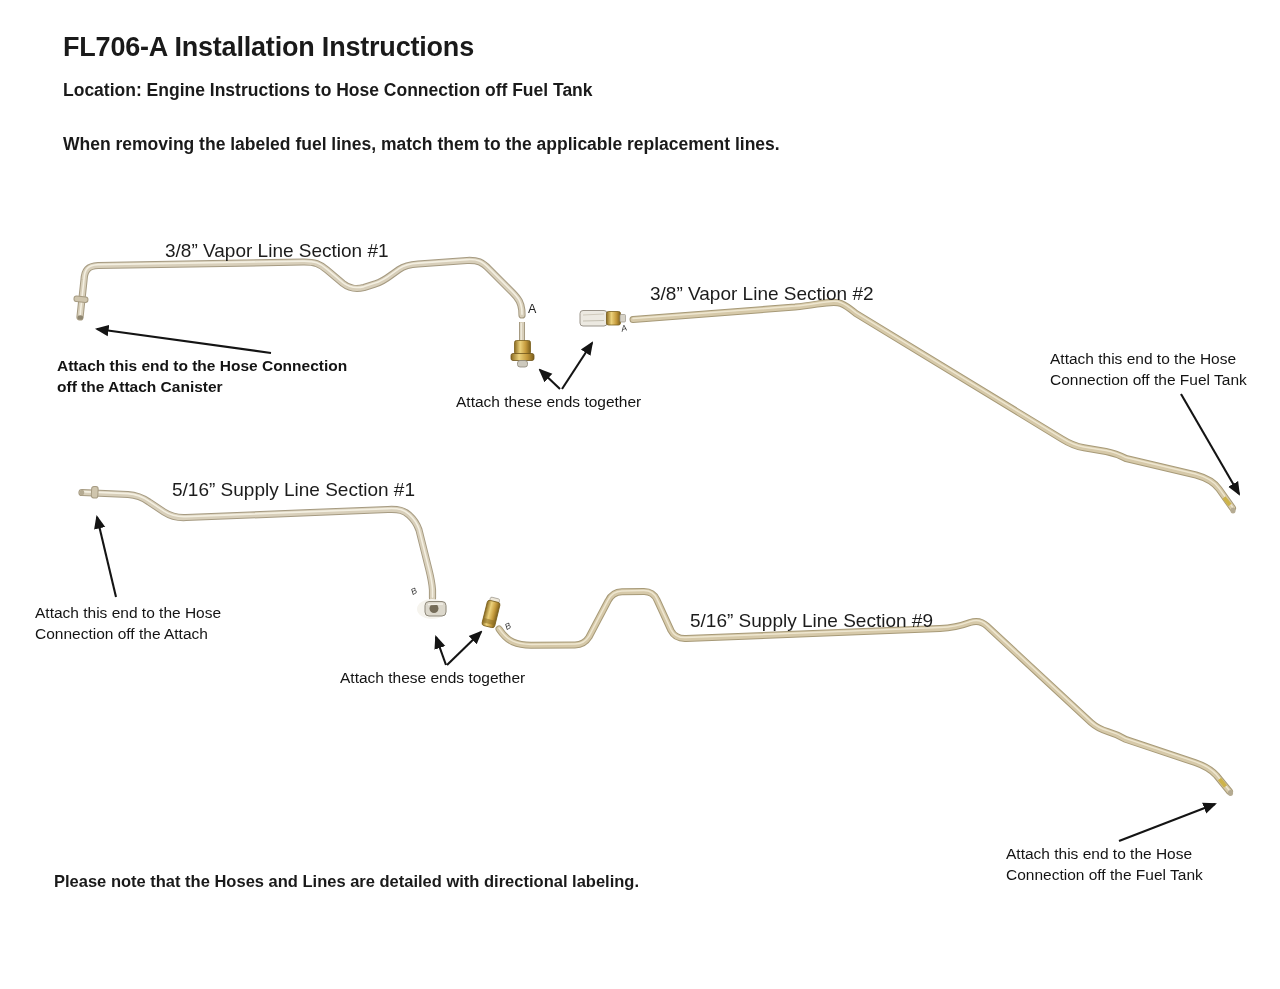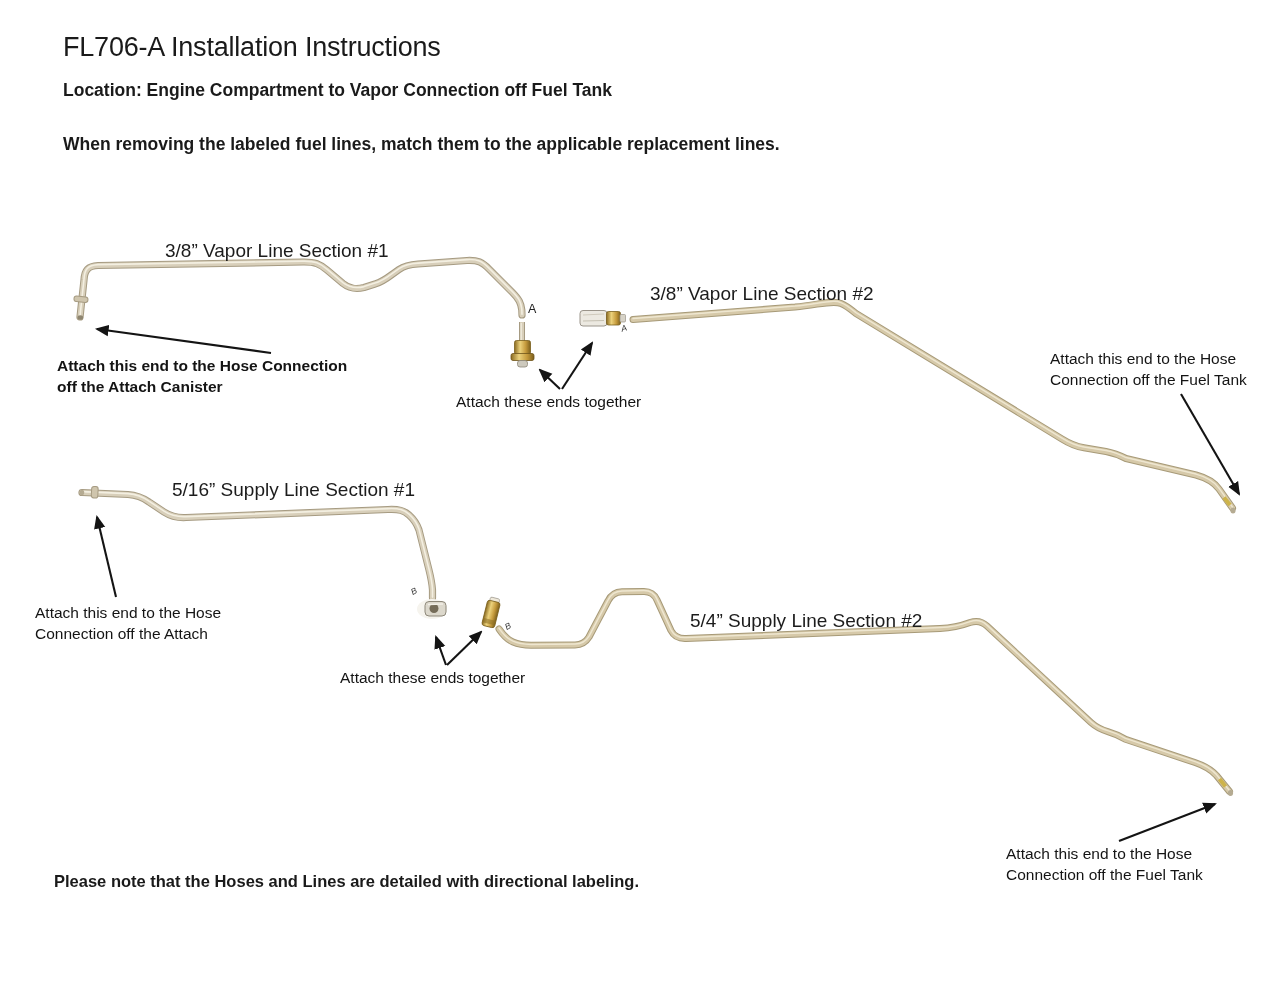--- a/index.html
+++ b/index.html
@@ -1,21 +1,21 @@
 <!DOCTYPE html>
 <html><head>
 <meta charset="utf-8">
 <style>
   html,body{margin:0;padding:0;background:#ffffff;}
   .page{
     position:relative;width:1280px;height:989px;background:#ffffff;overflow:hidden;
     font-family:"Liberation Sans","DejaVu Sans",sans-serif;color:#1a1a1a;
   }
   .abs{position:absolute;white-space:nowrap;}
-  .title{font-size:27px;font-weight:normal;letter-spacing:-0.2px;}
+  .title{font-size:27px;font-weight:bold;letter-spacing:-0.2px;}
   .subhead{font-size:17.5px;font-weight:bold;}
   .diagram-label{font-size:19px;color:#1c1c1c;}
   .ann{font-size:15.5px;line-height:21px;color:#141414;}
   .footer-note{font-size:16.5px;font-weight:bold;margin-left:16px;}
   .connector-letter{font-size:12.5px;color:#222;}
   .connector-letter-sm{font-size:8.5px;color:#333;font-style:italic;}
   svg.diagram{position:absolute;left:0;top:0;}
   .tube-edge{fill:none;stroke:#a69b82;stroke-width:7.2;stroke-linecap:round;stroke-linejoin:round;}
   .tube-body{fill:none;stroke:#d8cfba;stroke-width:5.2;stroke-linecap:round;stroke-linejoin:round;}
   .tube-hi{fill:none;stroke:#f4f0e3;stroke-width:1.6;stroke-linecap:round;stroke-linejoin:round;opacity:.95;}
@@ -128,27 +128,27 @@
     </g>
     <g>
       <path class="arrow" d="M447,665 L481,632" marker-end="url(#ah)"></path>
     </g>
     <g>
       <path class="arrow" d="M1119,841 L1215,804" marker-end="url(#ah)"></path>
     </g>
   </svg>
 
   <div class="abs title" style="left:63px;top:32px;">FL706-A Installation Instructions</div>
-  <div class="abs subhead" style="left:63px;top:80px;">Location: Engine Compartment to Vapor Connection off Fuel Tank</div>
+  <div class="abs subhead" style="left:63px;top:80px;">Location: Engine Instructions to Hose Connection off Fuel Tank</div>
   <div class="abs subhead" style="left:63px;top:134px;">When removing the labeled fuel lines, match them to the applicable replacement lines.</div>
 
   <div class="abs diagram-label" style="left:165px;top:240px;">3/8” Vapor Line Section #1</div>
   <div class="abs diagram-label" style="left:650px;top:283px;">3/8” Vapor Line Section #2</div>
   <div class="abs diagram-label" style="left:172px;top:479px;">5/16” Supply Line Section #1</div>
-  <div class="abs diagram-label" style="left:690px;top:610px;">5/4” Supply Line Section #2</div>
+  <div class="abs diagram-label" style="left:690px;top:610px;">5/16” Supply Line Section #9</div>
 
   <div class="abs connector-letter" style="left:528px;top:302px;">A</div>
   <div class="abs connector-letter-sm" style="left:621px;top:323px;transform:rotate(-16deg);">A</div>
   <div class="abs connector-letter-sm" style="left:411px;top:586px;transform:rotate(-28deg);">B</div>
   <div class="abs connector-letter-sm" style="left:505px;top:621px;transform:rotate(-28deg);">B</div>
 
   <div class="abs ann" style="left:57px;top:355px;font-weight:bold;">
     <div>Attach this end to the Hose Connection</div>
     <div>off the Attach Canister</div>
   </div>

